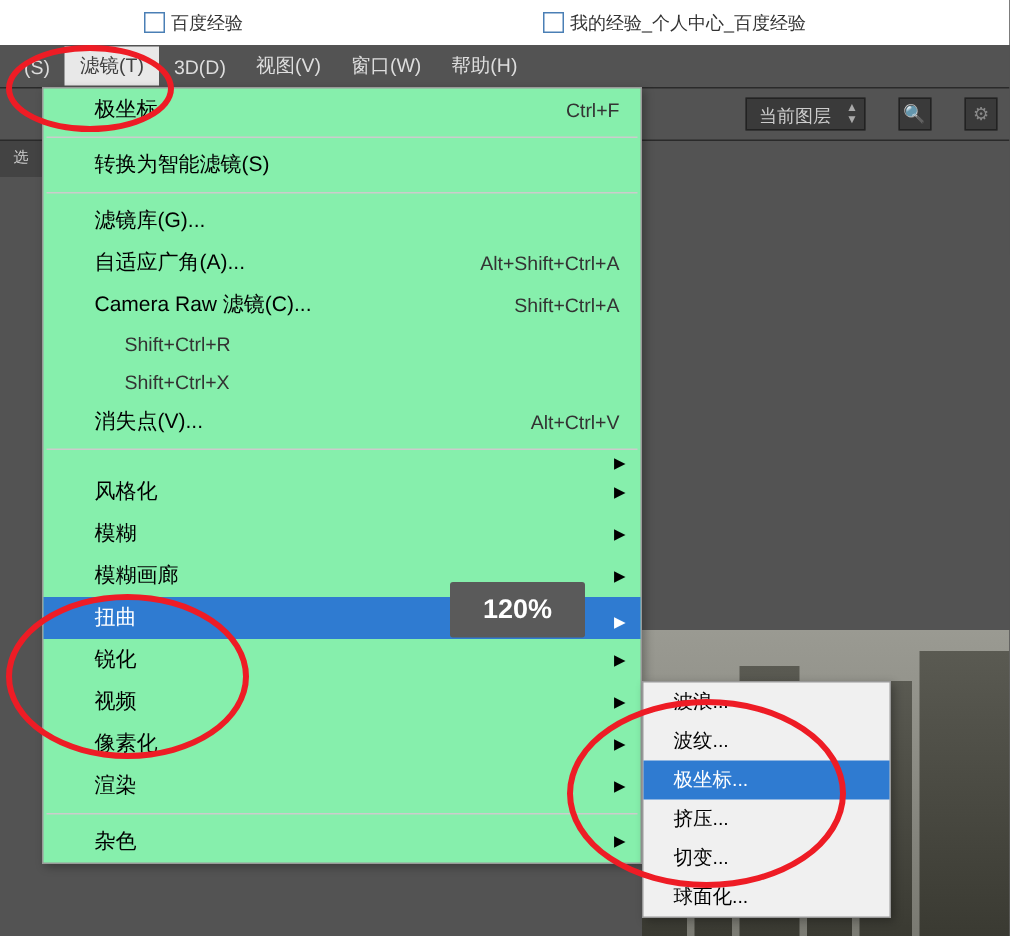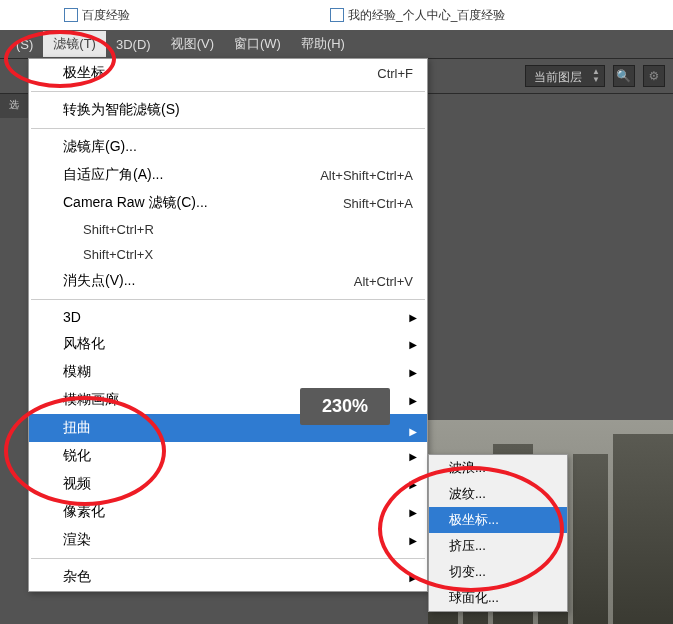--- a/index.html
+++ b/index.html
@@ -1,43 +1,43 @@
 <!DOCTYPE html>
 <html><head>
   <meta charset="utf-8">
   <style>
     * { margin: 0; padding: 0; box-sizing: border-box; font-family: "Microsoft YaHei", Arial, sans-serif; }
     body { width: 673px; height: 624px; background: #535353; position: relative; overflow: hidden; }
     
-    .tabs-bar { background: #fff; height: 30px; display: flex; padding-left: 64px; gap: 200px; align-items: center; font-size: 12px; color: #333; }
+    .tabs-bar { background: #fff; height: 30px; display: flex; padding-left: 96px; gap: 200px; align-items: center; font-size: 12px; color: #333; }
     .tab-item { display: flex; align-items: center; gap: 4px; }
     .tab-icon { width: 14px; height: 14px; border: 1px solid #4a7fb5; display: inline-block; }
     
     .menubar { background: #535353; height: 28px; display: flex; align-items: center; padding: 0 6px; font-size: 13px; color: #ddd; }
     .menubar-item { padding: 4px 10px; cursor: default; }
     .menubar-item.active { background: #e8e8e8; color: #404040; }
     
     .toolbar { background: #535353; height: 36px; border-top: 1px solid #2a2a2a; border-bottom: 1px solid #2a2a2a; display: flex; align-items: center; padding: 0 8px; }
-    .toolbar-right { margin-left: auto; display: flex; align-items: flex-end; gap: 8px; }
+    .toolbar-right { margin-left: auto; display: flex; align-items: flex-end; gap: 22px; }
     .layer-select { background: #3a3a3a; color: #ccc; border: 1px solid #222; padding: 2px 22px 2px 8px; font-size: 12px; position: relative; height: 22px; line-height: 18px; }
     .select-arrows { position: absolute; right: 4px; top: 2px; font-size: 8px; color: #aaa; line-height: 8px; }
     .tool-icon { width: 22px; height: 22px; background: #3a3a3a; border: 1px solid #222; display: flex; align-items: center; justify-content: center; color: #888; font-size: 12px; }
     
-    .dropdown { position: absolute; left: 28px; top: 58px; width: 400px; background: #ffffff; border: 1px solid #999; box-shadow: 2px 2px 6px rgba(0,0,0,0.3); z-index: 10; }
+    .dropdown { position: absolute; left: 28px; top: 58px; width: 400px; background: #86efac; border: 1px solid #999; box-shadow: 2px 2px 6px rgba(0,0,0,0.3); z-index: 10; }
     .menu-item { display: flex; align-items: center; padding: 5px 14px 5px 34px; font-size: 14px; color: #000; position: relative; cursor: default; }
     .menu-item.highlighted { background: #2f7bd1; color: #fff; align-items: flex-end; }
     .menu-label { flex: 1; }
     .menu-shortcut { color: #333; font-size: 13px; margin-left: 20px; }
     .menu-arrow { position: absolute; right: 10px; font-size: 10px; color: #000; }
     .menu-item.highlighted .menu-arrow { color: #fff; }
     .menu-sep { border-top: 1px solid #ccc; margin: 4px 2px; }
     
     .overlay-badge { position: absolute; left: 300px; top: 388px; background: #5a5a5a; color: #fff; padding: 8px 22px; font-size: 18px; font-weight: bold; border-radius: 2px; z-index: 20; }
     
-    .submenu { position: absolute; left: 428px; top: 454px; width: 140px; background: #f0f0f0; border: 1px solid #999; box-shadow: 2px 2px 6px rgba(0,0,0,0.3); z-index: 15; }
+    .submenu { position: absolute; left: 428px; top: 454px; width: 166px; background: #f0f0f0; border: 1px solid #999; box-shadow: 2px 2px 6px rgba(0,0,0,0.3); z-index: 15; }
     .submenu .menu-item { padding: 4px 12px 4px 20px; font-size: 13px; }
     
     .canvas-img { position: absolute; left: 428px; top: 420px; width: 245px; height: 204px; background: linear-gradient(#9a9a92, #7a7a72); z-index: 5; overflow: hidden; }
     .building { position: absolute; bottom: 0; background: linear-gradient(#5a5a52, #3a3a32); }
     .b1 { left: 0; width: 30px; height: 160px; }
     .b2 { left: 35px; width: 25px; height: 140px; }
     .b3 { left: 65px; width: 40px; height: 180px; }
     .b4 { left: 110px; width: 30px; height: 150px; }
     .b5 { left: 145px; width: 35px; height: 170px; }
     .b6 { left: 185px; width: 60px; height: 190px; }
@@ -114,21 +114,20 @@
   </div>
   <div class="menu-item">
     <span class="menu-shortcut">Shift+Ctrl+X</span>
   </div>
   <div class="menu-item">
     <span class="menu-label">消失点(V)...</span>
     <span class="menu-shortcut">Alt+Ctrl+V</span>
   </div>
   <div class="menu-sep"></div>
   <div class="menu-item">
-    <span class="menu-label">3D</span>
     <span class="menu-arrow">▶</span>
   </div>
   <div class="menu-item">
     <span class="menu-label">风格化</span>
     <span class="menu-arrow">▶</span>
   </div>
   <div class="menu-item">
     <span class="menu-label">模糊</span>
     <span class="menu-arrow">▶</span>
   </div>
@@ -186,17 +185,17 @@
     <span class="menu-label">挤压...</span>
   </div>
   <div class="menu-item">
     <span class="menu-label">切变...</span>
   </div>
   <div class="menu-item">
     <span class="menu-label">球面化...</span>
   </div>
 </div>
 
-<div class="overlay-badge">230%</div>
+<div class="overlay-badge">120%</div>
 
 <div class="red-circle c1"></div>
 <div class="red-circle c2"></div>
 <div class="red-circle c3"></div>
 
 </body></html>

